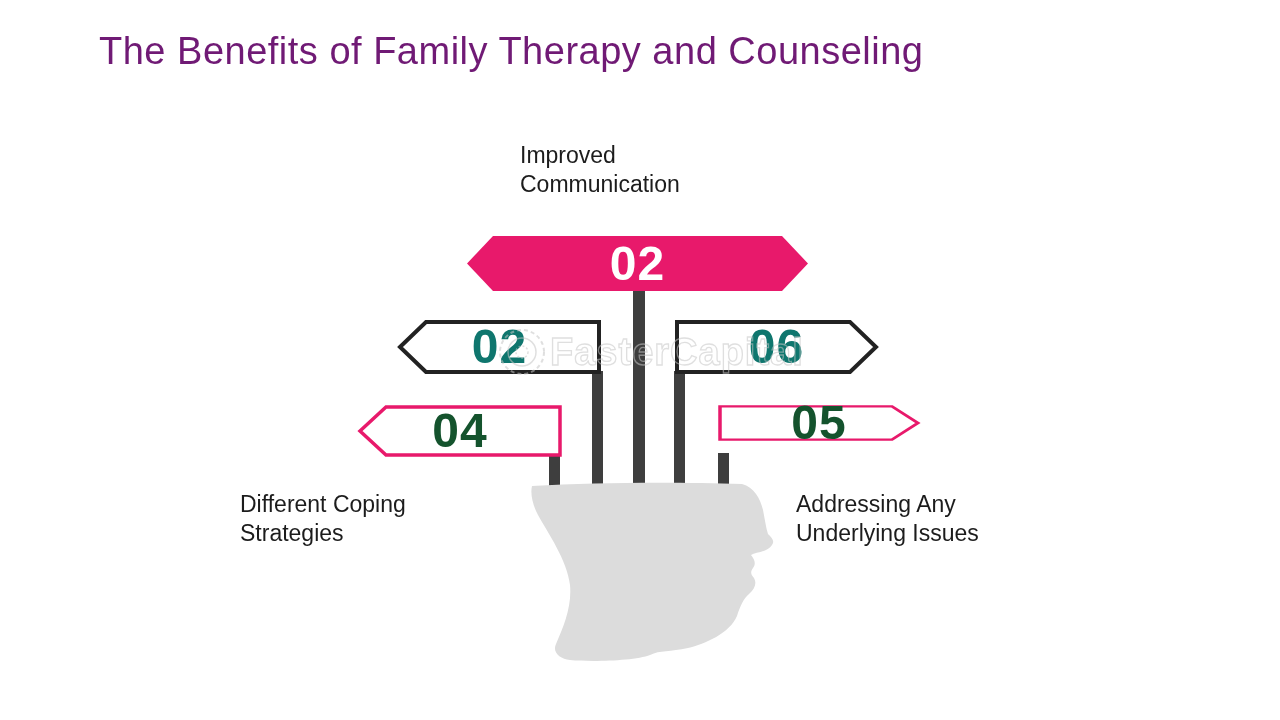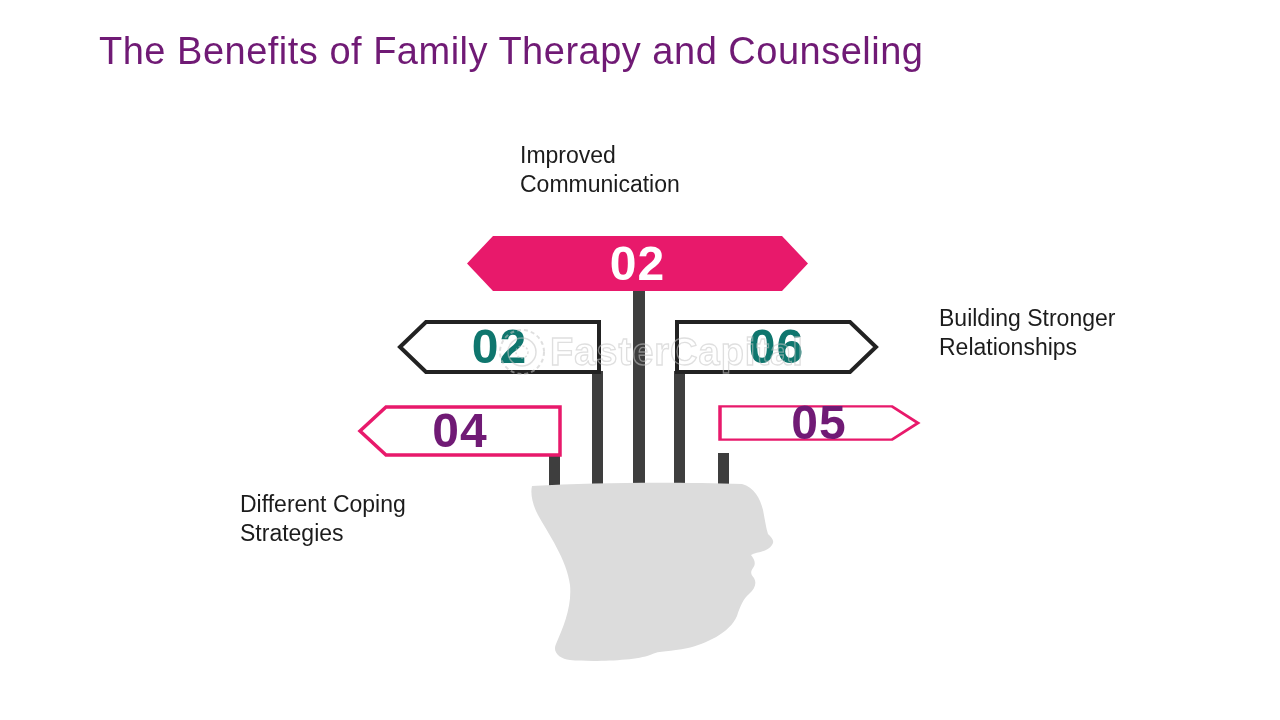--- a/index.html
+++ b/index.html
@@ -17,38 +17,38 @@
     white-space:pre-line;
   }
   .banner{position:absolute;}
   .banner svg{position:absolute;left:0;top:0;width:100%;height:100%;overflow:visible;}
   .num{
     position:absolute;inset:0;display:flex;align-items:center;justify-content:center;
     font-weight:bold;font-size:48px;line-height:1;letter-spacing:1px;
   }
   .num.white{color:#ffffff;}
   .num.dark{color:#0f766e;}
-  .num.pink{color:#701a75;}
+  .num.pink{color:#14532d;}
   .post{position:absolute;background:#3e3e3e;}
   .head-svg{position:absolute;left:520px;top:478px;width:260px;height:190px;}
   .watermark{position:absolute;left:492px;top:318px;width:320px;height:64px;opacity:0.55;}
 </style>
 </head>
 <body>
 
 <div class="stage">
 
   <h1 class="title">The Benefits of Family Therapy and Counseling</h1>
 
   <div class="lbl" style="left:520px;top:141px;">Improved
 Communication</div>
-  <div class="lbl" style="left:939px;top:304px;">Building Stronger
-Relationships</div>
   <div class="lbl" style="left:240px;top:490px;">Different Coping
 Strategies</div>
+  <div class="lbl" style="left:796px;top:490px;">Addressing Any
+Underlying Issues</div>
 
   <div class="post" style="left:633px;top:288px;width:12px;height:202px;"></div>
   <div class="post" style="left:592px;top:371px;width:11px;height:119px;"></div>
   <div class="post" style="left:674px;top:371px;width:11px;height:119px;"></div>
   <div class="post" style="left:549px;top:453px;width:11px;height:37px;"></div>
   <div class="post" style="left:718px;top:453px;width:11px;height:37px;"></div>
 
   <svg class="head-svg" viewBox="0 0 260 190" aria-hidden="true">
     <path fill="#DCDCDC" d="M 12 8
       C 80 4 160 4 222 6

